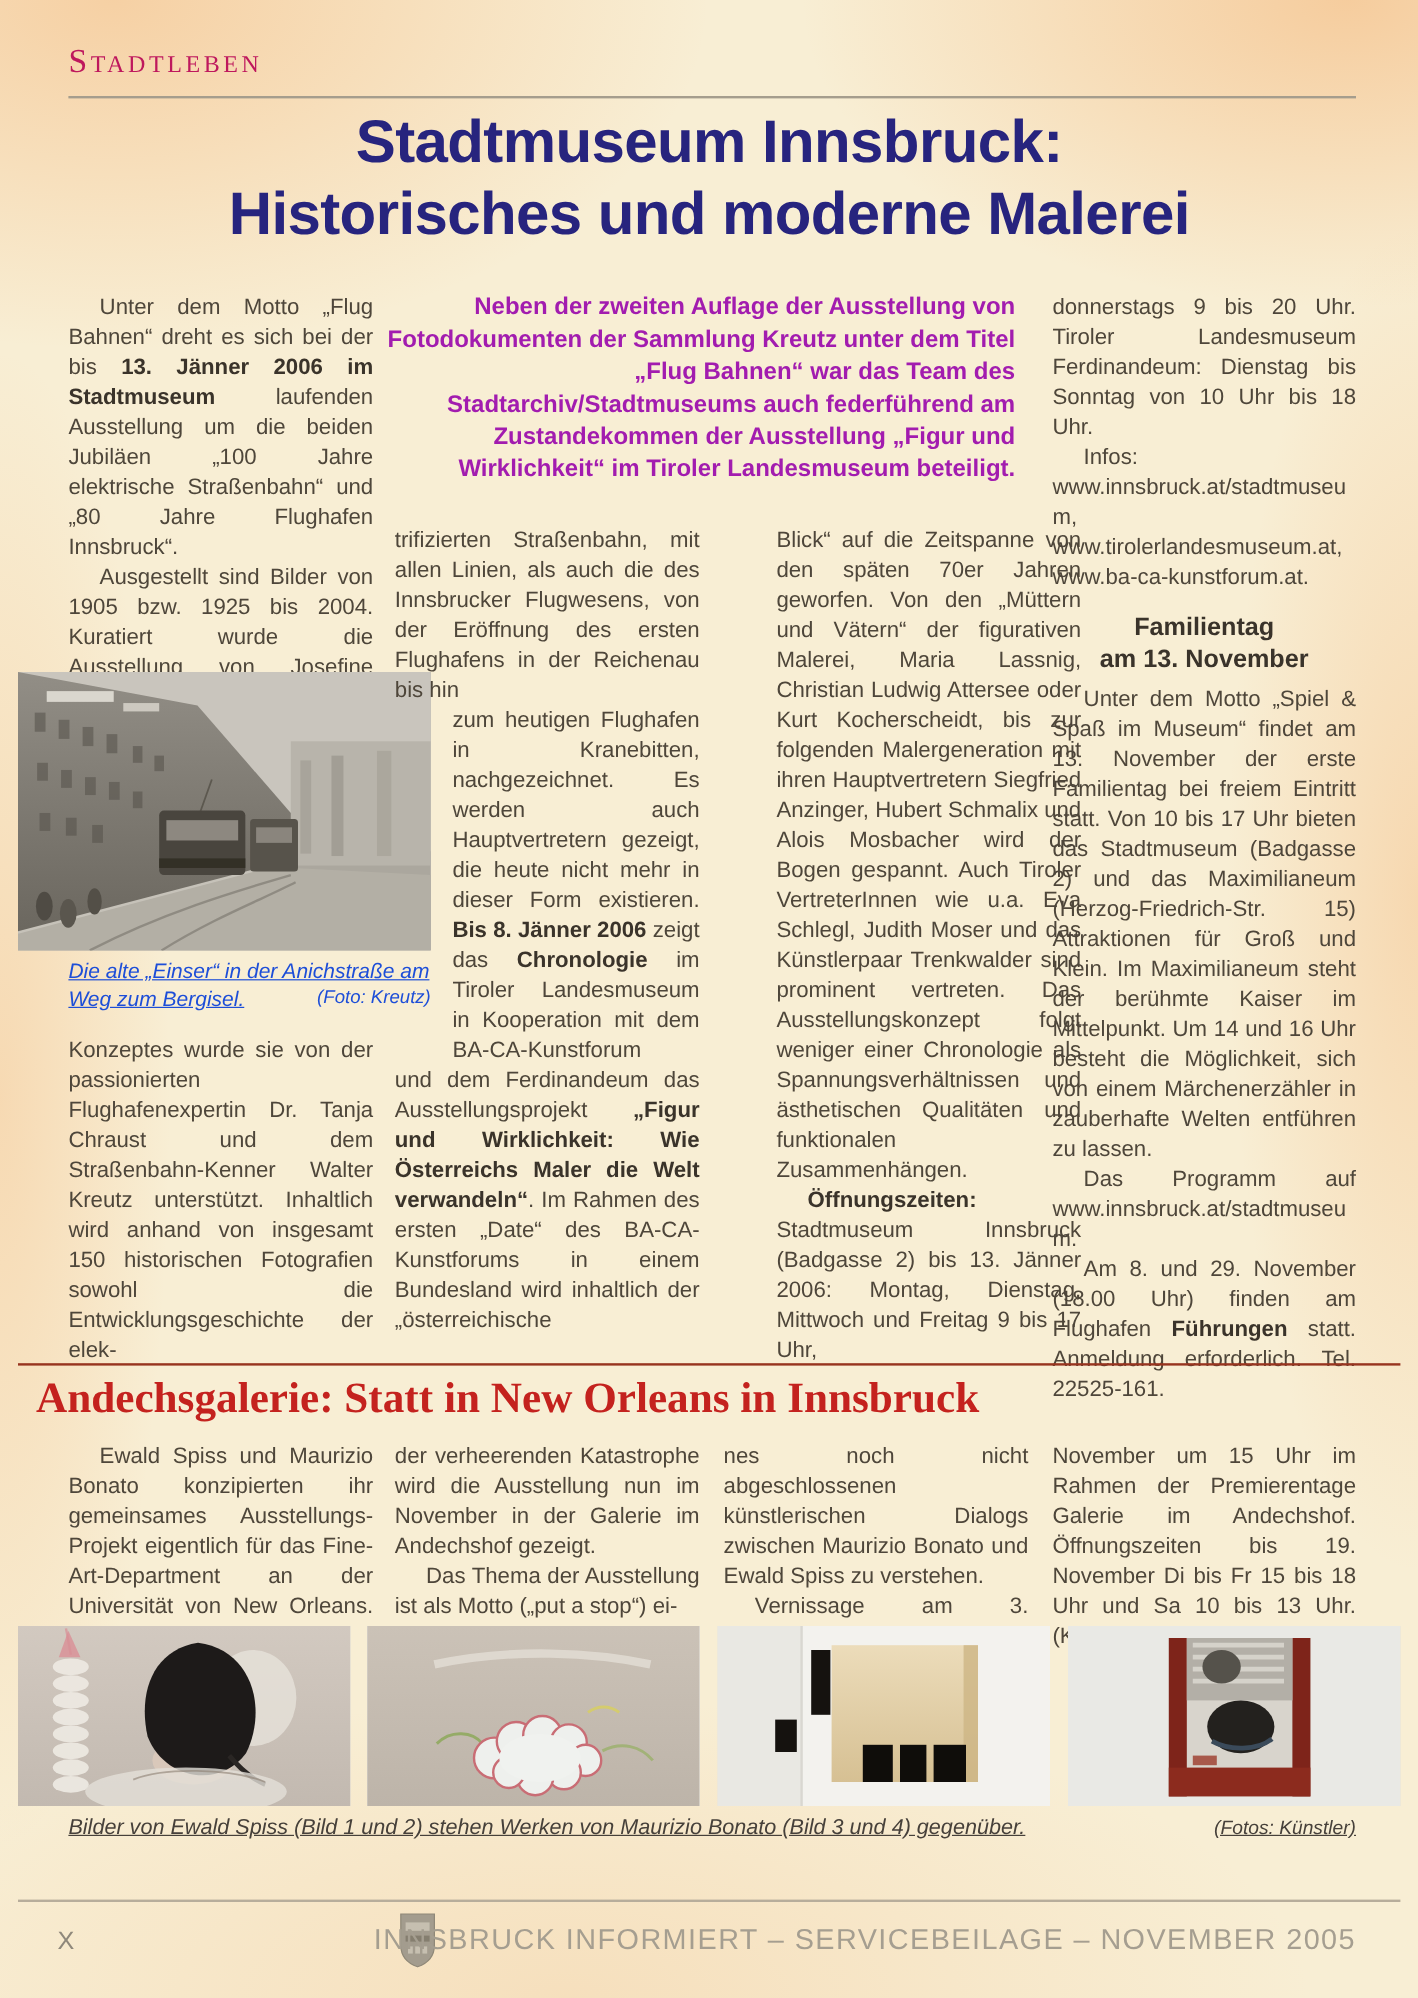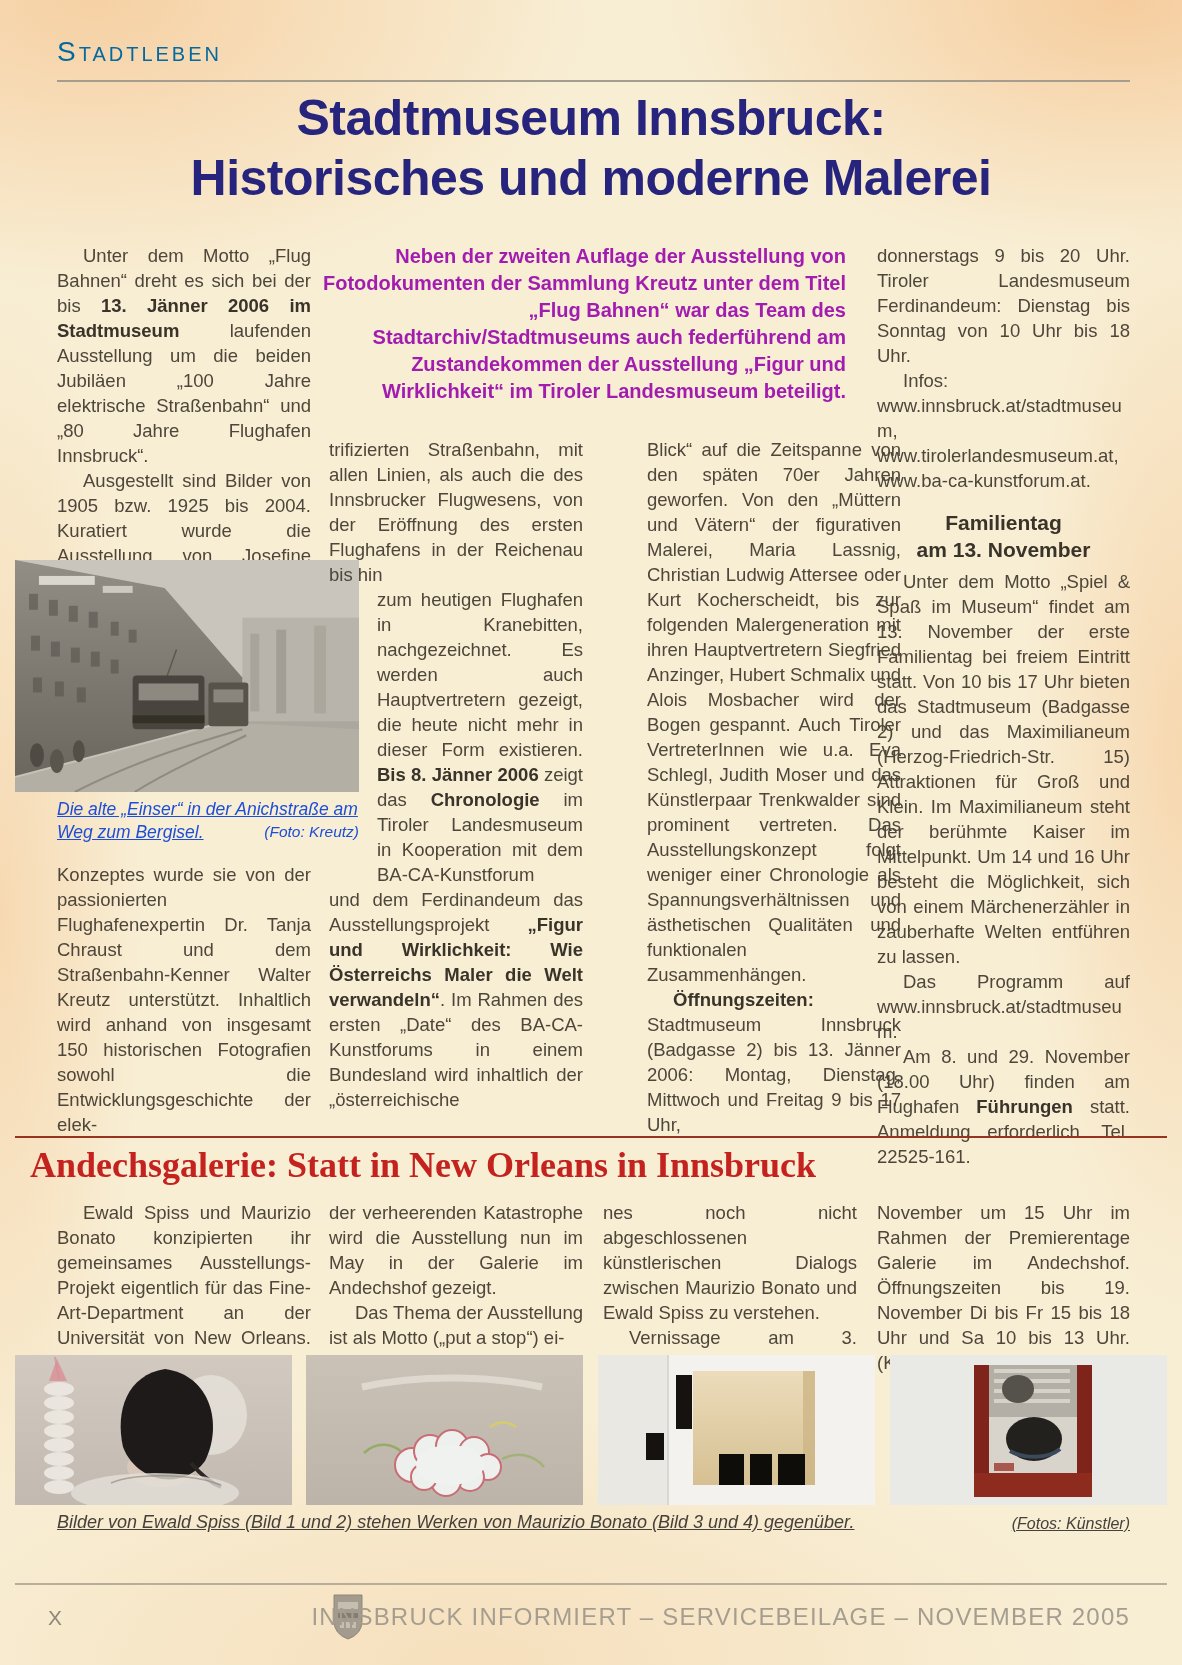--- a/index.html
+++ b/index.html
@@ -13,22 +13,22 @@
     background:
       radial-gradient(ellipse 60% 25% at 8% 0%,  rgba(243,164,92,.40), rgba(243,164,92,0) 70%),
       radial-gradient(ellipse 55% 22% at 95% 0%, rgba(243,164,92,.45), rgba(243,164,92,0) 70%),
       radial-gradient(ellipse 18% 45% at 100% 45%, rgba(243,164,92,.30), rgba(243,164,92,0) 75%),
       radial-gradient(ellipse 16% 50% at 0% 55%,  rgba(243,164,92,.28), rgba(243,164,92,0) 75%),
       radial-gradient(ellipse 70% 20% at 40% 100%,rgba(240,180,120,.25), rgba(240,180,120,0) 75%);
   }
   .abs{position:absolute;}
   .kicker{
     left:57px;top:36px;
-    font-family:Liberation Sans, sans-serif;font-variant:small-caps;
-    font-size:28px;letter-spacing:3px;color:#0369a1;
+    font-family:Liberation Serif, serif;font-variant:small-caps;
+    font-size:28px;letter-spacing:3px;color:#be185d;
   }
   .kicker-rule{left:57px;top:80px;width:1073px;height:2px;background:#a59d8d;}
   .main-title{
     left:30px;top:88px;width:1122px;margin:0;text-align:center;
     font-family:Liberation Sans, sans-serif;font-weight:700;
     font-size:50px;line-height:60px;color:#27247e;letter-spacing:-.5px;
   }
   .main-title .tline{display:block;}
   .body-text,.col p{
     font-size:18.5px;line-height:25px;color:#4e463a;text-align:justify;
@@ -178,21 +178,21 @@
     <p class="indent"><span>Am 8. und 29. November (18.00 Uhr) finden am Flughafen </span><span class="b">Führungen</span><span> statt. Anmeldung erforderlich. Tel. 22525-161.</span></p>
   </div>
 
   <div class="abs rule-red"></div>
   <h2 class="abs red-title">Andechsgalerie: Statt in New Orleans in Innsbruck</h2>
 
   <div class="abs col a2col" style="left:57px;">
     <p class="indent">Ewald Spiss und Maurizio Bonato konzipierten ihr gemeinsames Ausstellungs-Projekt eigentlich für das Fine-Art-Department an der Universität von New Orleans. Nach</p>
   </div>
   <div class="abs col a2col" style="left:329px;">
-    <p>der verheerenden Katastrophe wird die Ausstellung nun im May in der Galerie im Andechshof gezeigt.</p>
+    <p>der verheerenden Katastrophe wird die Ausstellung nun im November in der Galerie im Andechshof gezeigt.</p>
     <p class="indent">Das Thema der Ausstellung ist als Motto („put a stop“) ei-</p>
   </div>
   <div class="abs col a2col" style="left:603px;">
     <p>nes noch nicht abgeschlossenen künstlerischen Dialogs zwischen Maurizio Bonato und Ewald Spiss zu verstehen.</p>
     <p class="indent">Vernissage am 3. November um 18 Uhr, Finissage am 19.</p>
   </div>
   <div class="abs col a2col" style="left:877px;width:253px;">
     <p>November um 15 Uhr im Rahmen der Premierentage Galerie im Andechshof. Öffnungszeiten bis 19. November Di bis Fr 15 bis 18 Uhr und Sa 10 bis 13 Uhr. (KPR)</p>
   </div>
 

